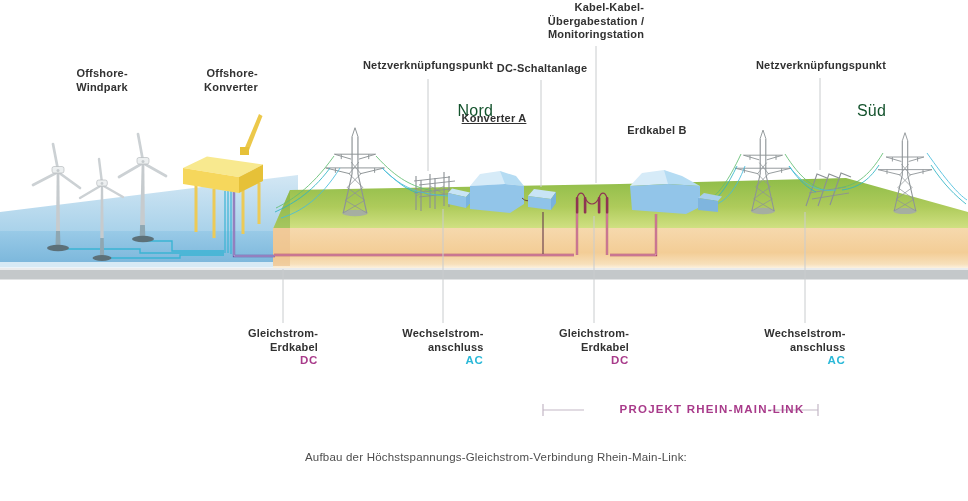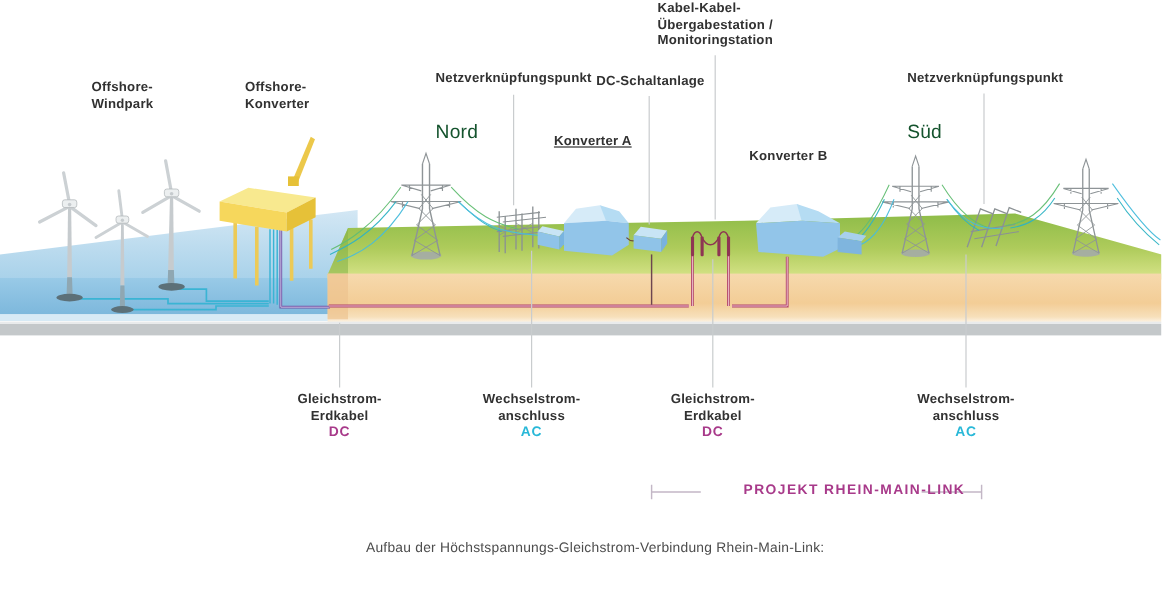--- a/index.html
+++ b/index.html
@@ -2,27 +2,27 @@
 <html><head>
 <meta charset="utf-8">
 <style>
   html,body{margin:0;padding:0;background:#fff;}
   .stage{
     position:relative;width:968px;height:501px;background:#ffffff;overflow:hidden;
     font-family:"Liberation Sans",sans-serif;
   }
   .scene{position:absolute;left:0;top:0;}
   .lbl{
-    position:absolute;transform:translateX(-50%);text-align:left;
+    position:absolute;transform:translateX(-50%);text-align:right;
     font-size:11px;line-height:13.5px;font-weight:700;color:#313131;
     letter-spacing:.2px;white-space:pre-line;
   }
   .lbl .sub{font-weight:400;color:#14532d;font-size:16px;line-height:14px;margin-top:18px;}
   .cable-lbl{
-    position:absolute;transform:translateX(-50%);text-align:center;
+    position:absolute;transform:translateX(-50%);text-align:right;
     font-size:11px;line-height:13.5px;font-weight:700;color:#313131;
     letter-spacing:.2px;
   }
   .cable-lbl .title{white-space:pre-line;}
   .cable-lbl .tag{font-size:11.5px;letter-spacing:.7px;margin-top:0;}
   .tag.dc{color:#a83a8a;}
   .tag.ac{color:#29b8d8;}
   .project{
     position:absolute;transform:translateX(-50%);color:#a83a8a;font-weight:700;
     font-size:11.5px;letter-spacing:1.2px;white-space:nowrap;margin-left:36px;
@@ -229,21 +229,21 @@
     <div class="sub">Nord</div>
   </div>
 
   <div class="lbl" style="left:542px;top:62px;">DC-Schaltanlage</div>
 
   <div class="lbl" style="left:596px;top:1px;">Kabel-Kabel-
 Übergabestation /
 Monitoringstation</div>
 
   <div class="lbl" style="left:494px;top:112px;text-decoration:underline;">Konverter A</div>
-  <div class="lbl" style="left:657px;top:124px;">Konverter B</div>
+  <div class="lbl" style="left:657px;top:124px;">Erdkabel B</div>
 
   <div class="lbl" style="left:821px;top:45px;">
     <div>Netzverknüpfungspunkt</div>
     <div class="sub">Süd</div>
   </div>
 
   <div class="cable-lbl" style="left:283px;top:327px;">
     <div class="title">Gleichstrom-
 Erdkabel</div>
     <div class="tag dc">DC</div>

